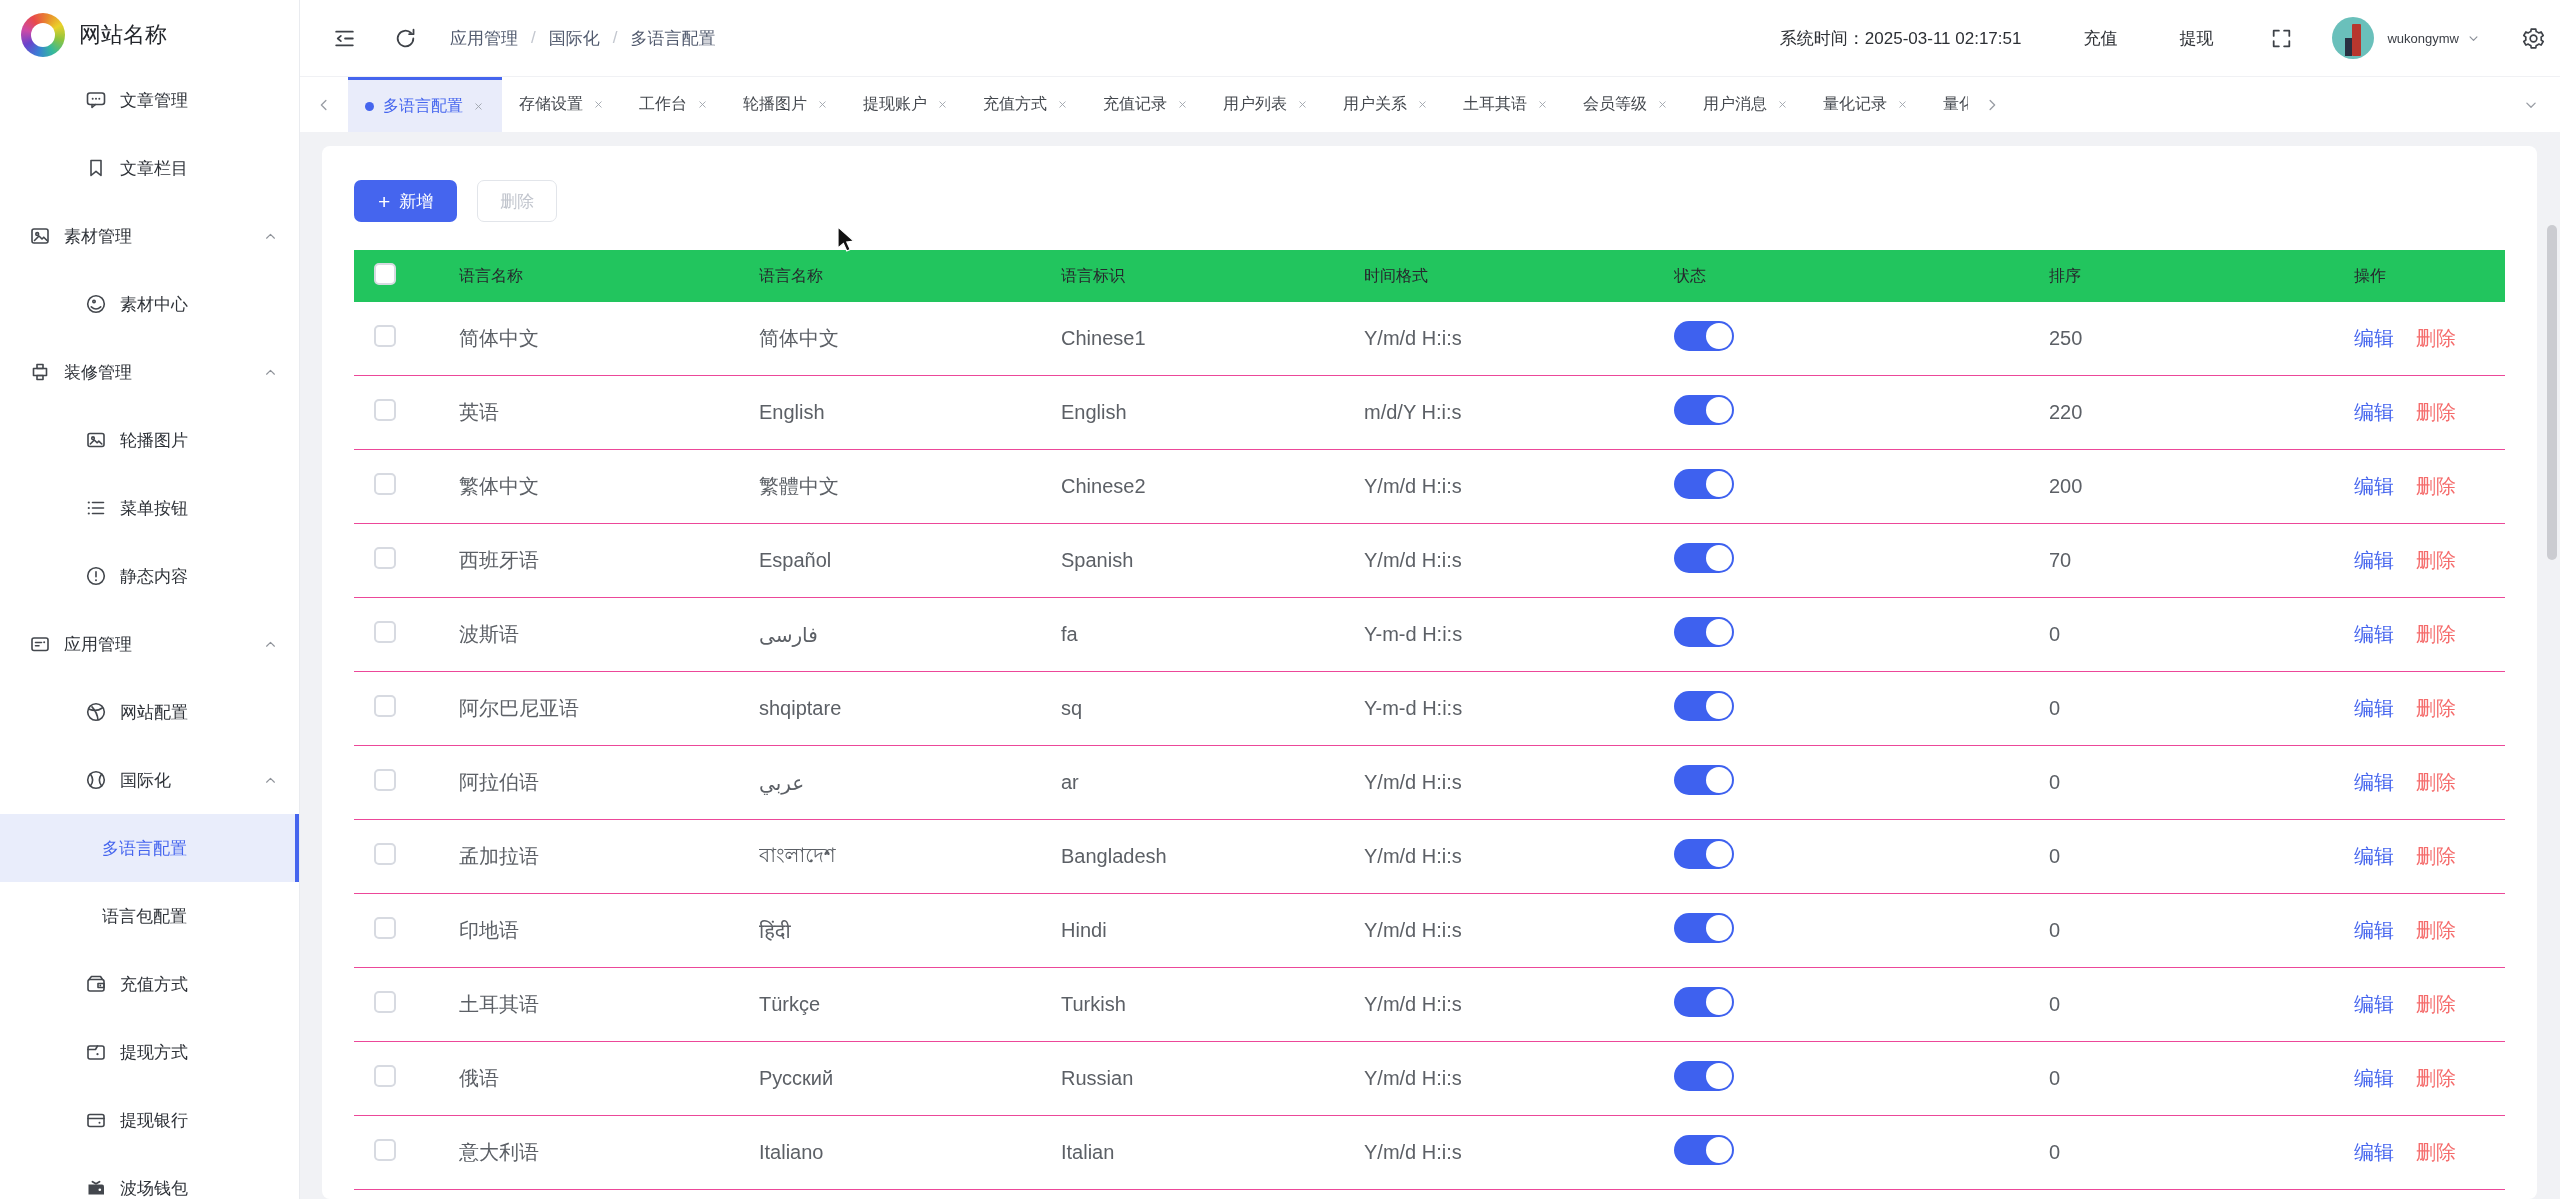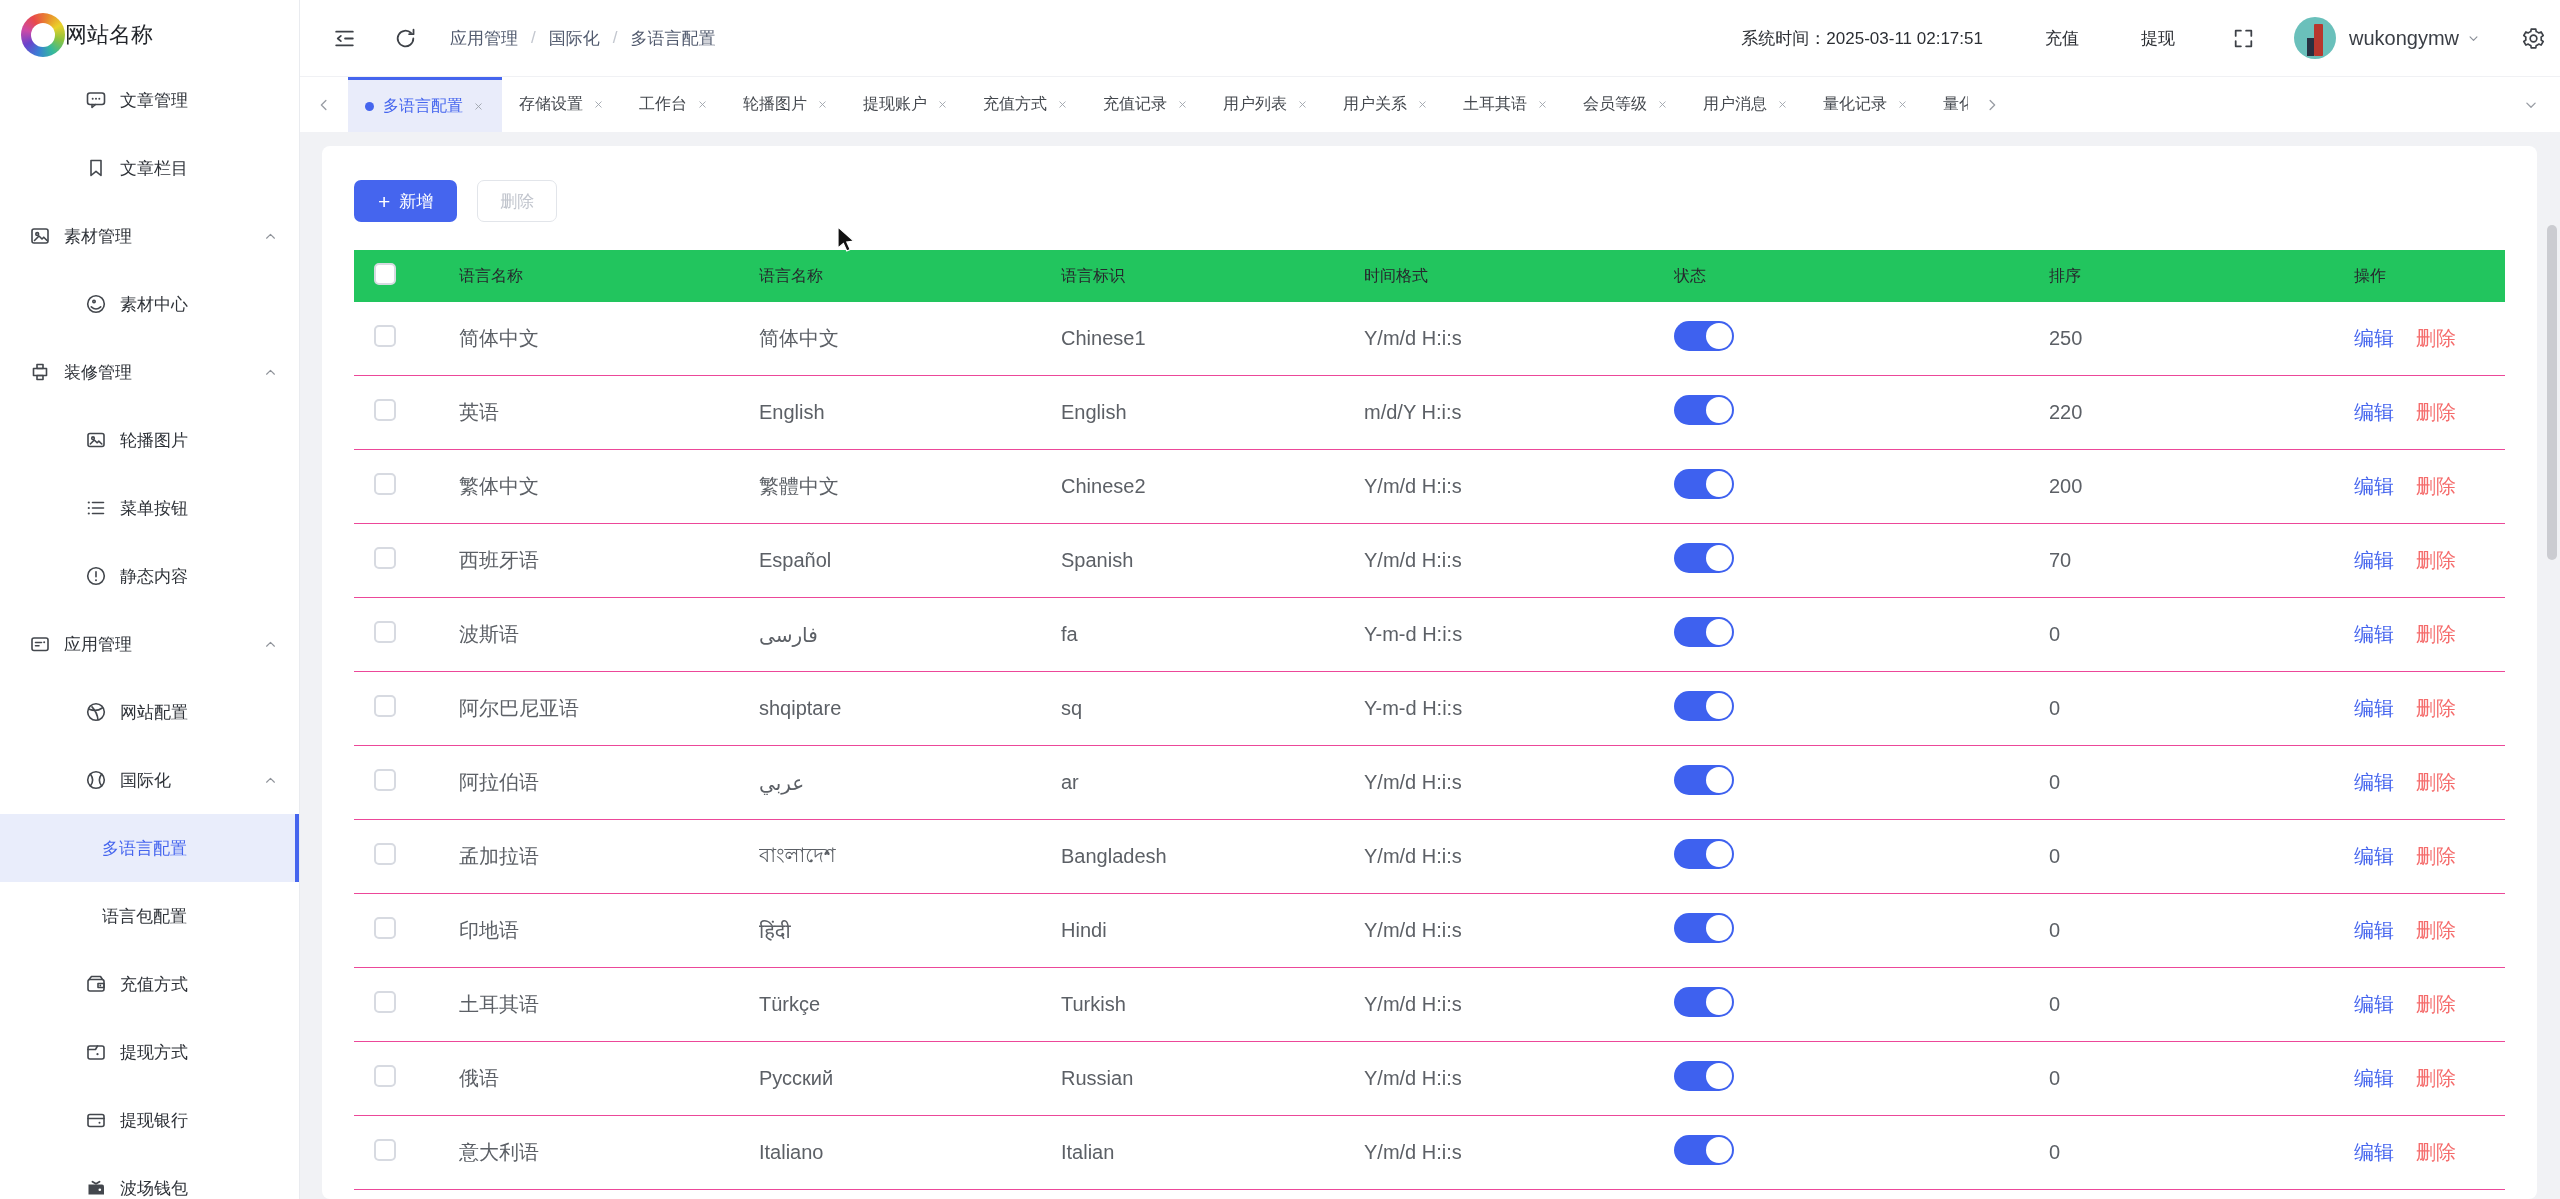--- a/index.html
+++ b/index.html
@@ -5,21 +5,21 @@
   html,body{margin:0;padding:0}
   body{
     width:2560px;height:1199px;overflow:hidden;background:#fff;
     font-family:"Liberation Sans","DejaVu Sans",sans-serif;color:#303133;
     position:relative;
   }
   .app{display:flex;width:100%;height:100%}
 
   
   .sidebar{width:300px;min-width:300px;height:100%;background:#fff;border-right:1px solid #e9ebef;overflow:hidden;box-sizing:border-box}
-  .logo-row{display:flex;align-items:center;gap:0;padding:12px 0 0 21px;height:46px}
+  .logo-row{display:flex;align-items:center;gap:14px;padding:12px 0 0 21px;height:46px}
   .logo-mark{width:44px;height:44px;border-radius:50%;position:relative;flex:none;
     background:conic-gradient(from -30deg,#e84a4a,#e88a2e,#ead12a,#8cc43f,#35b99c,#3a7fd5,#6a43cc,#cc4aa6,#e84a4a)}
   .logo-mark::after{content:"";position:absolute;inset:10px;background:#fff;border-radius:50%}
   .logo-title{font-size:22px;font-weight:500;color:#23262b;white-space:nowrap}
   .menu{margin-top:8px}
   .menu-item{height:68px;display:flex;align-items:center;font-size:17px;color:#2e3238;cursor:pointer;position:relative;box-sizing:border-box;white-space:nowrap}
   .menu-item.lv1{padding-left:28px}
   .menu-item.lv2{padding-left:84px}
   .menu-item.lv3{padding-left:102px}
   .mi-icon{width:24px;height:24px;margin-right:12px;color:#43474d;display:flex;flex:none}
@@ -38,21 +38,21 @@
   .refresh-btn{margin-right:32px}
   .breadcrumb{display:flex;align-items:center;gap:13px;font-size:17px;color:#515a6e}
   .bc-sep{color:#c3c7cf}
   .topbar-right{margin-left:auto;display:flex;align-items:center}
   .systime{font-size:17px;color:#2c2f34;white-space:nowrap}
   .link-btn{font-size:17px;color:#2c2f34;margin-left:62px;cursor:pointer;white-space:nowrap}
   .fs-btn{margin-left:56px}
   .avatar{width:42px;height:42px;border-radius:50%;margin-left:38px;background:#6ac0bb;position:relative;overflow:hidden;flex:none;cursor:pointer}
   .avatar::before{content:"";position:absolute;left:20px;top:7px;width:9px;height:32px;background:#b8372e;border-radius:1px}
   .avatar::after{content:"";position:absolute;left:13px;top:21px;width:7px;height:18px;background:#283041}
-  .user-name{font-size:20px;color:#3a3e45;margin-left:13px;cursor:pointer}
+  .user-name{font-size:13px;color:#3a3e45;margin-left:13px;cursor:pointer}
   .user-caret{margin-left:7px;color:#8a8f97;display:flex}
   .user-caret svg{width:15px;height:15px}
   .gear-btn{margin-left:40px;color:#3d4147}
 
   
   .tabbar{height:55px;min-height:55px;background:#fff;display:flex;align-items:stretch}
   .tab-nav{width:48px;display:flex;align-items:center;justify-content:center;color:#9a9ea5;cursor:pointer;flex:none}
   .tab-nav svg{width:18px;height:18px}
   .tabs{display:flex;align-items:stretch}
   .tab{display:flex;align-items:center;padding:0 17px;font-size:16px;color:#45494f;cursor:pointer;white-space:nowrap;box-sizing:border-box}

